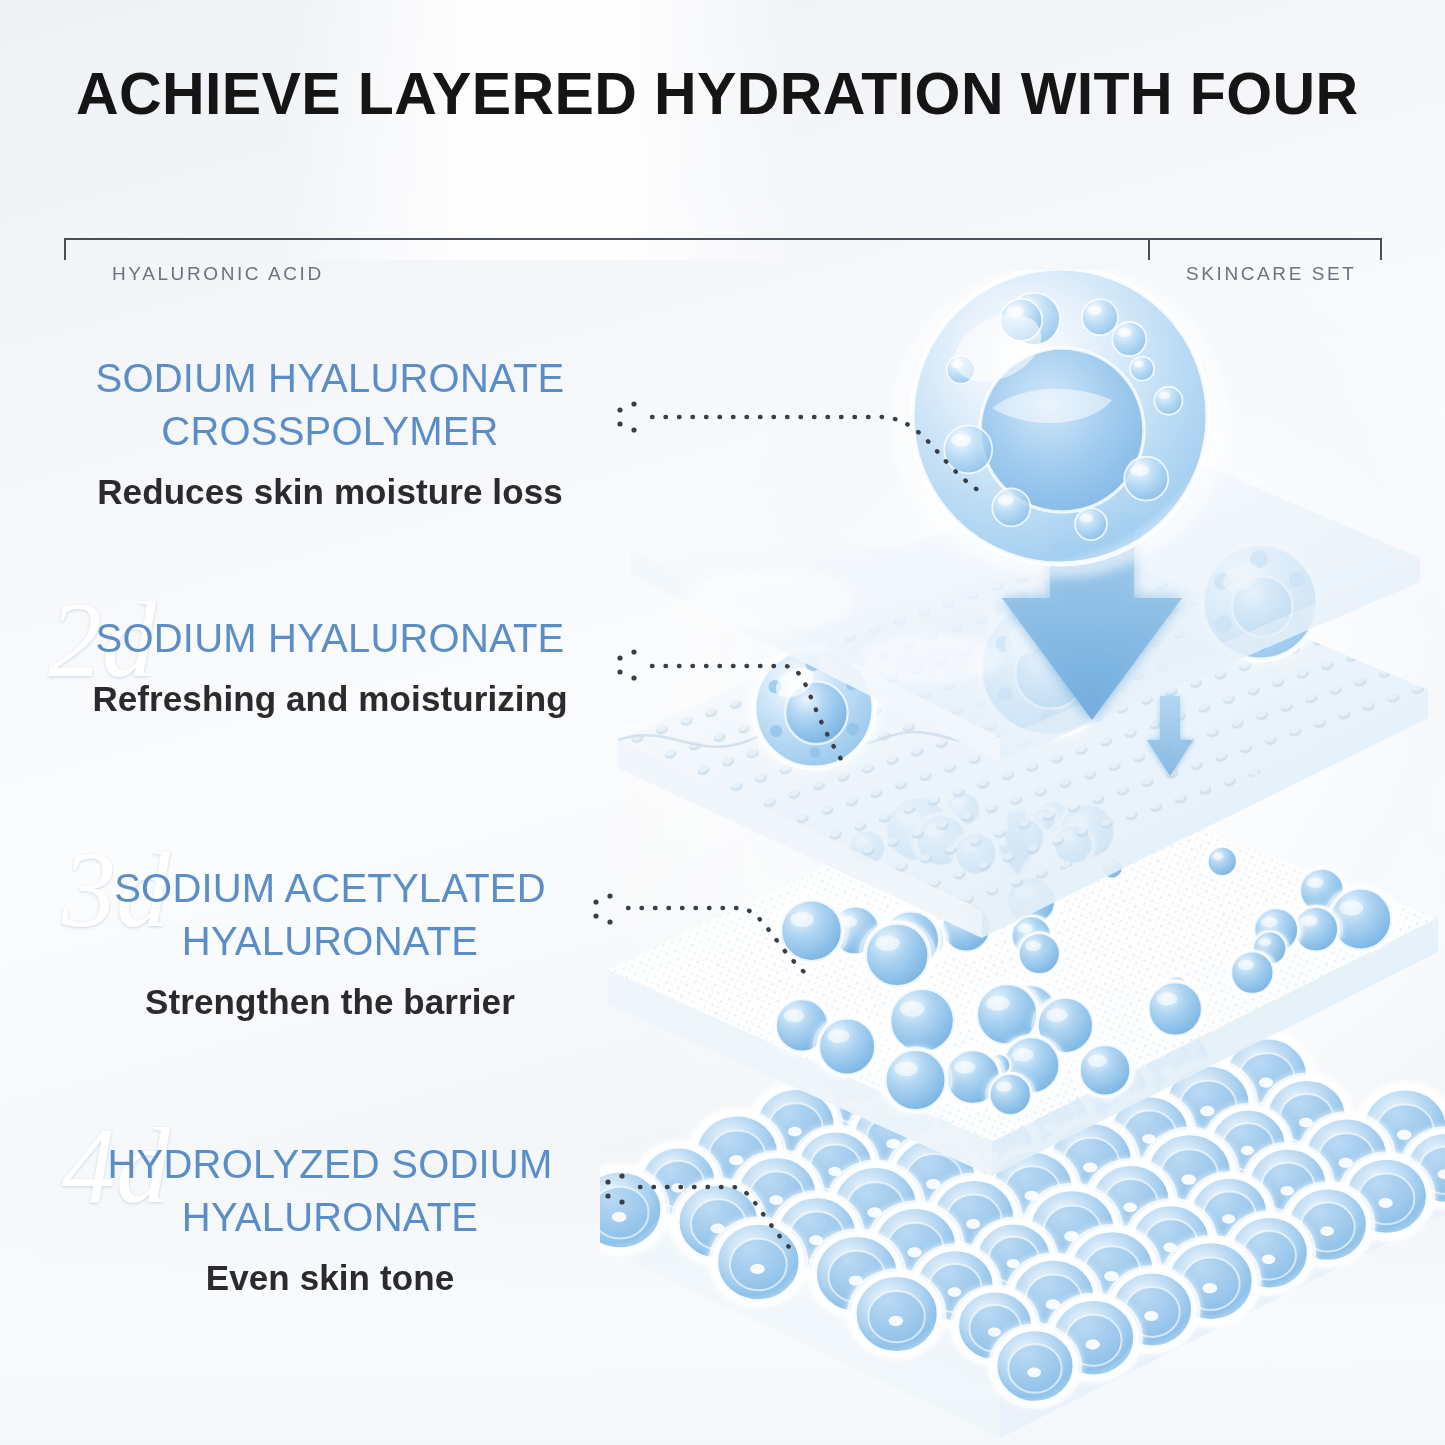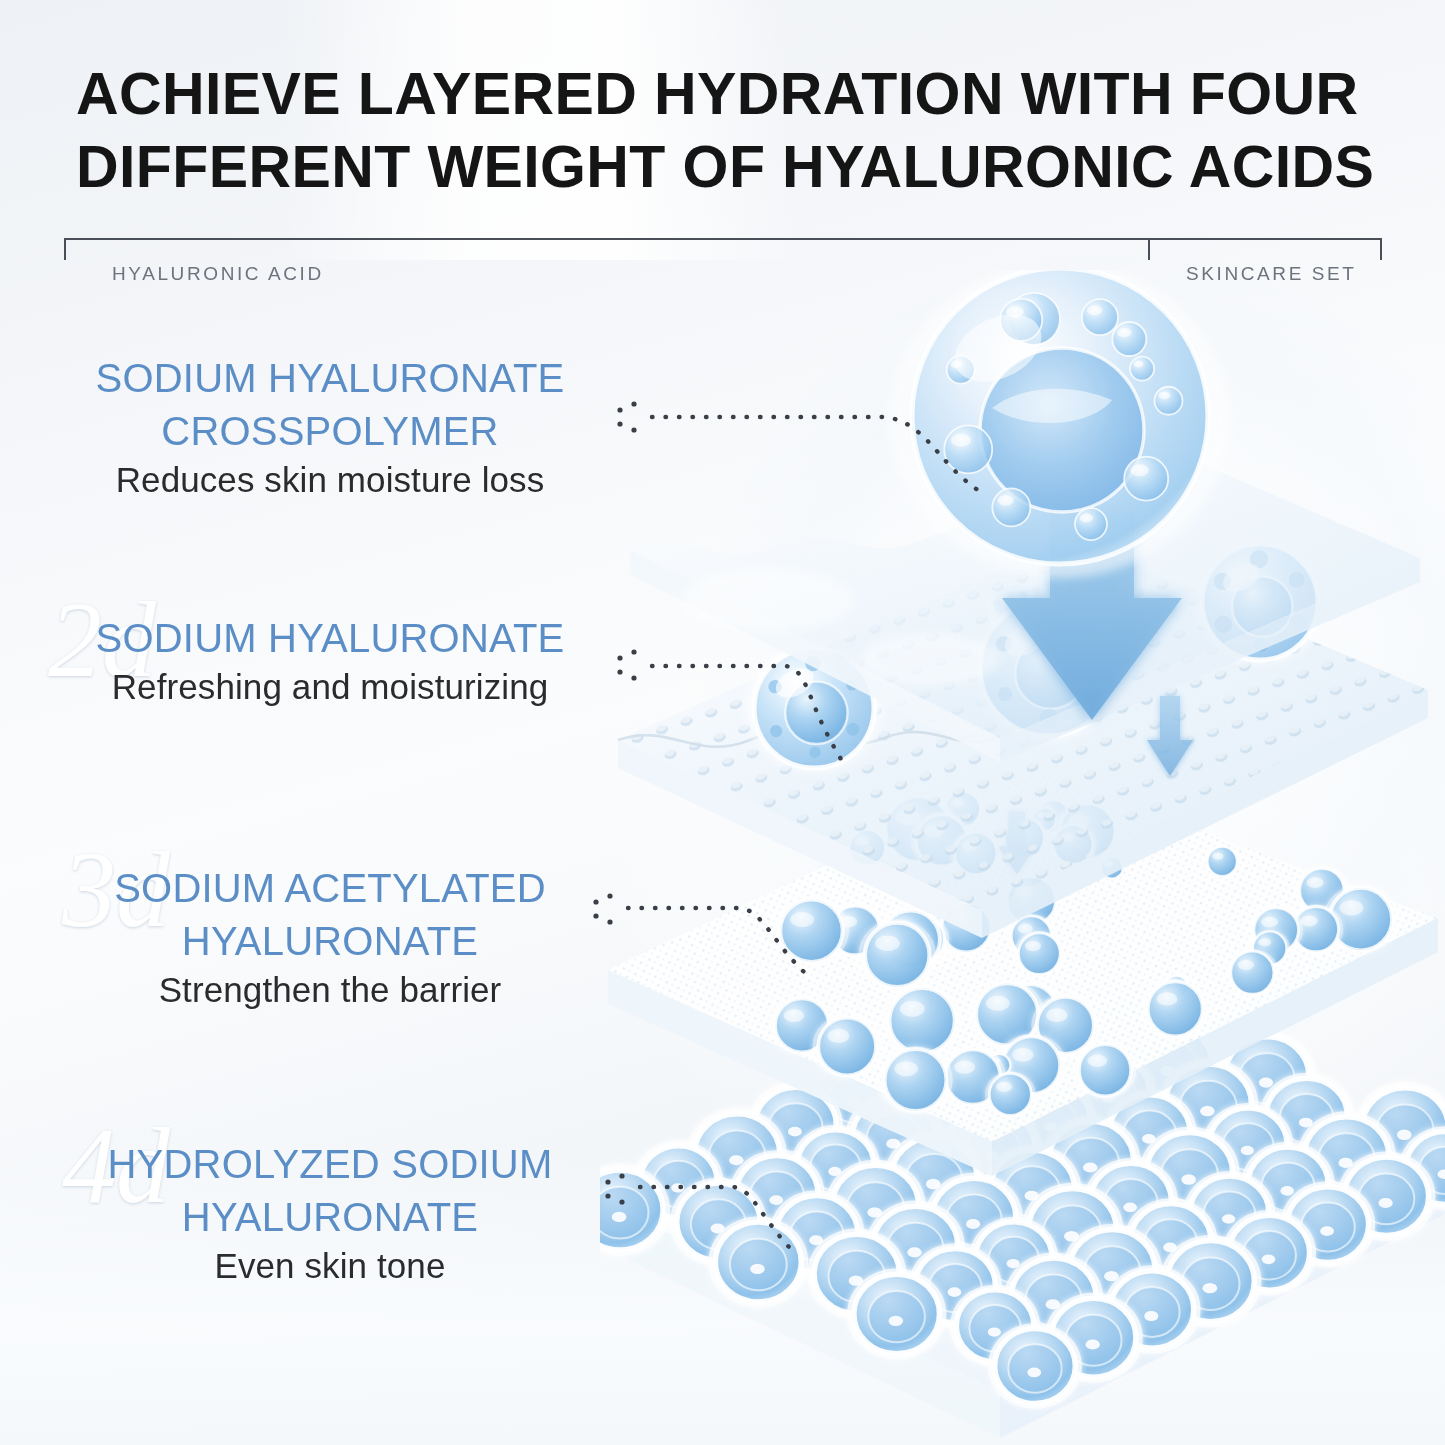--- a/index.html
+++ b/index.html
@@ -145,23 +145,24 @@
     font-family: "Liberation Sans", sans-serif;
     font-weight: 400;
     font-size: 40px;
     line-height: 1.33;
     letter-spacing: 0.2px;
     padding: 0 32px;
   }
   .item .desc {
     position: relative;
     z-index: 2;
+    margin-top: 12px;
     color: #2b2b2d;
     font-family: "Liberation Sans", sans-serif;
-    font-weight: 400;
+    font-weight: 700;
     font-size: 35px;
     line-height: 1.25;
     letter-spacing: 0.1px;
   }
 
   
   .leader {
     position: absolute;
     z-index: 6;
     pointer-events: none;
@@ -183,21 +184,20 @@
 </head>
 <body>
 
 <div id="poster">
 
   <div class="bg-band"></div>
   <div class="bg-glow"></div>
 
   <h1 id="headline">
     <span class="hl-line">ACHIEVE LAYERED HYDRATION WITH FOUR</span>
-    <span class="hl-line">DIFFERENT WEIGHT OF HYALURONIC ACIDS</span>
   </h1>
 
   <div id="rulebar">
     <div class="rule-line"></div>
     <div class="tick tick-left"></div>
     <div class="tick tick-mid"></div>
     <div class="tick tick-right"></div>
     <div class="rule-label label-left">HYALURONIC ACID</div>
     <div class="rule-label label-right">SKINCARE SET</div>
   </div>

